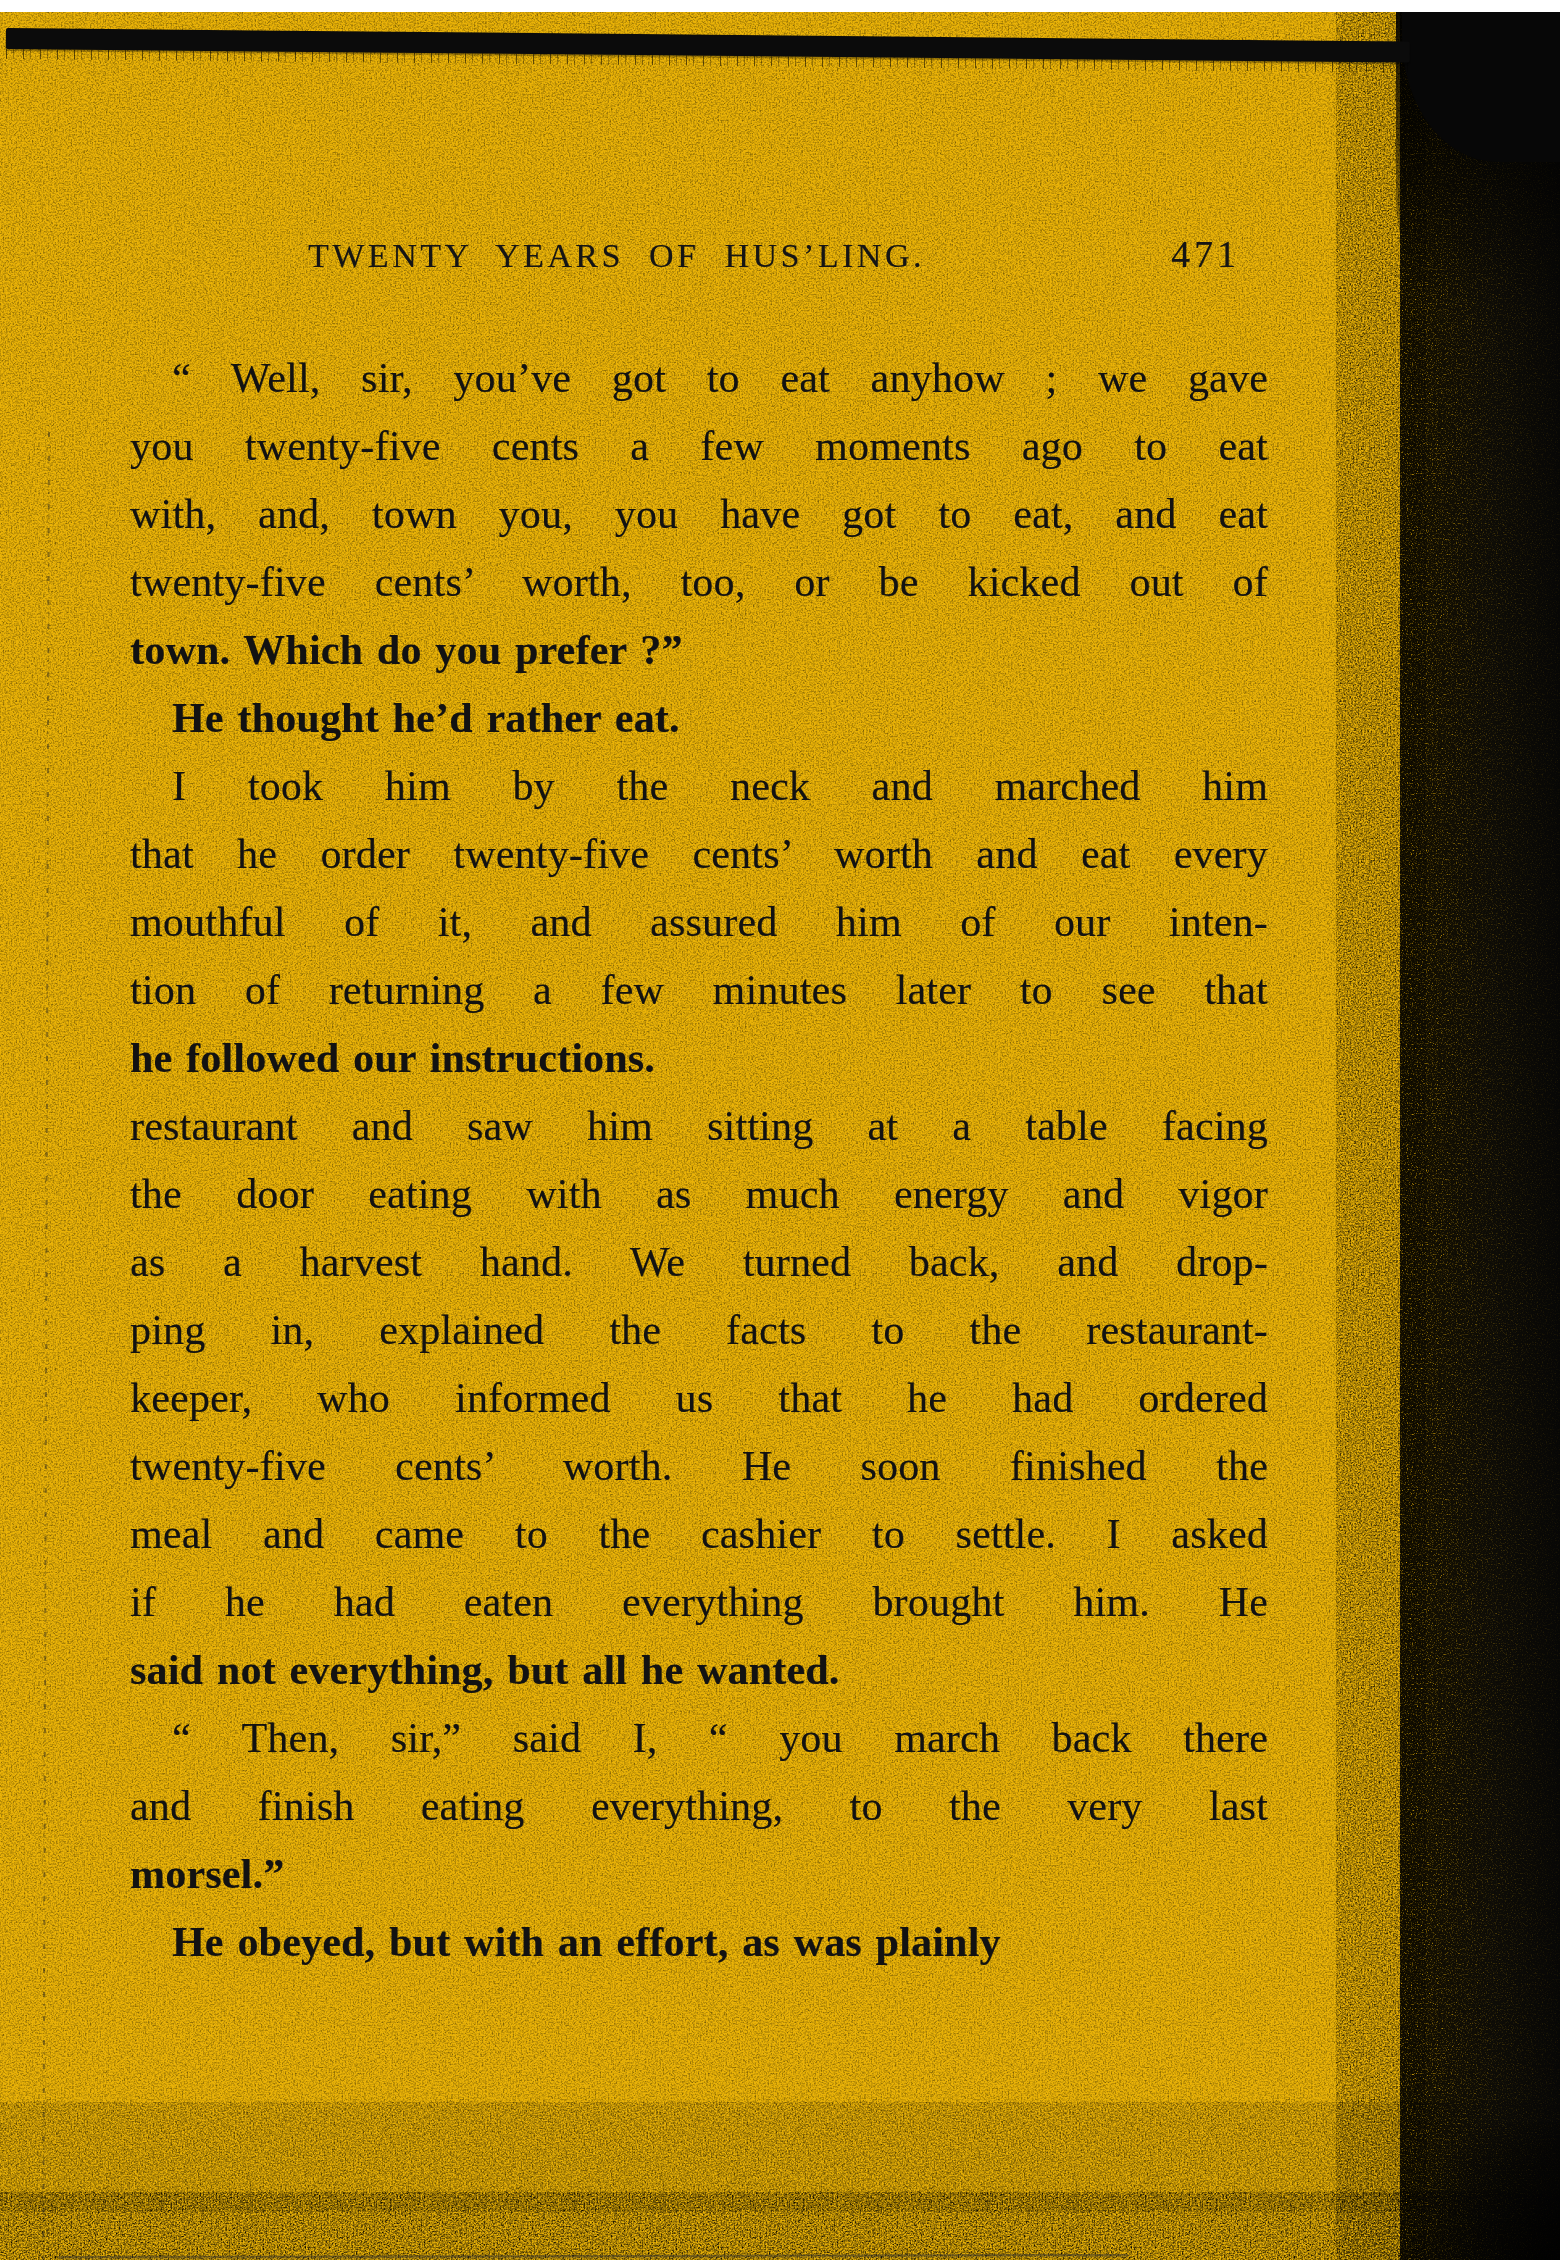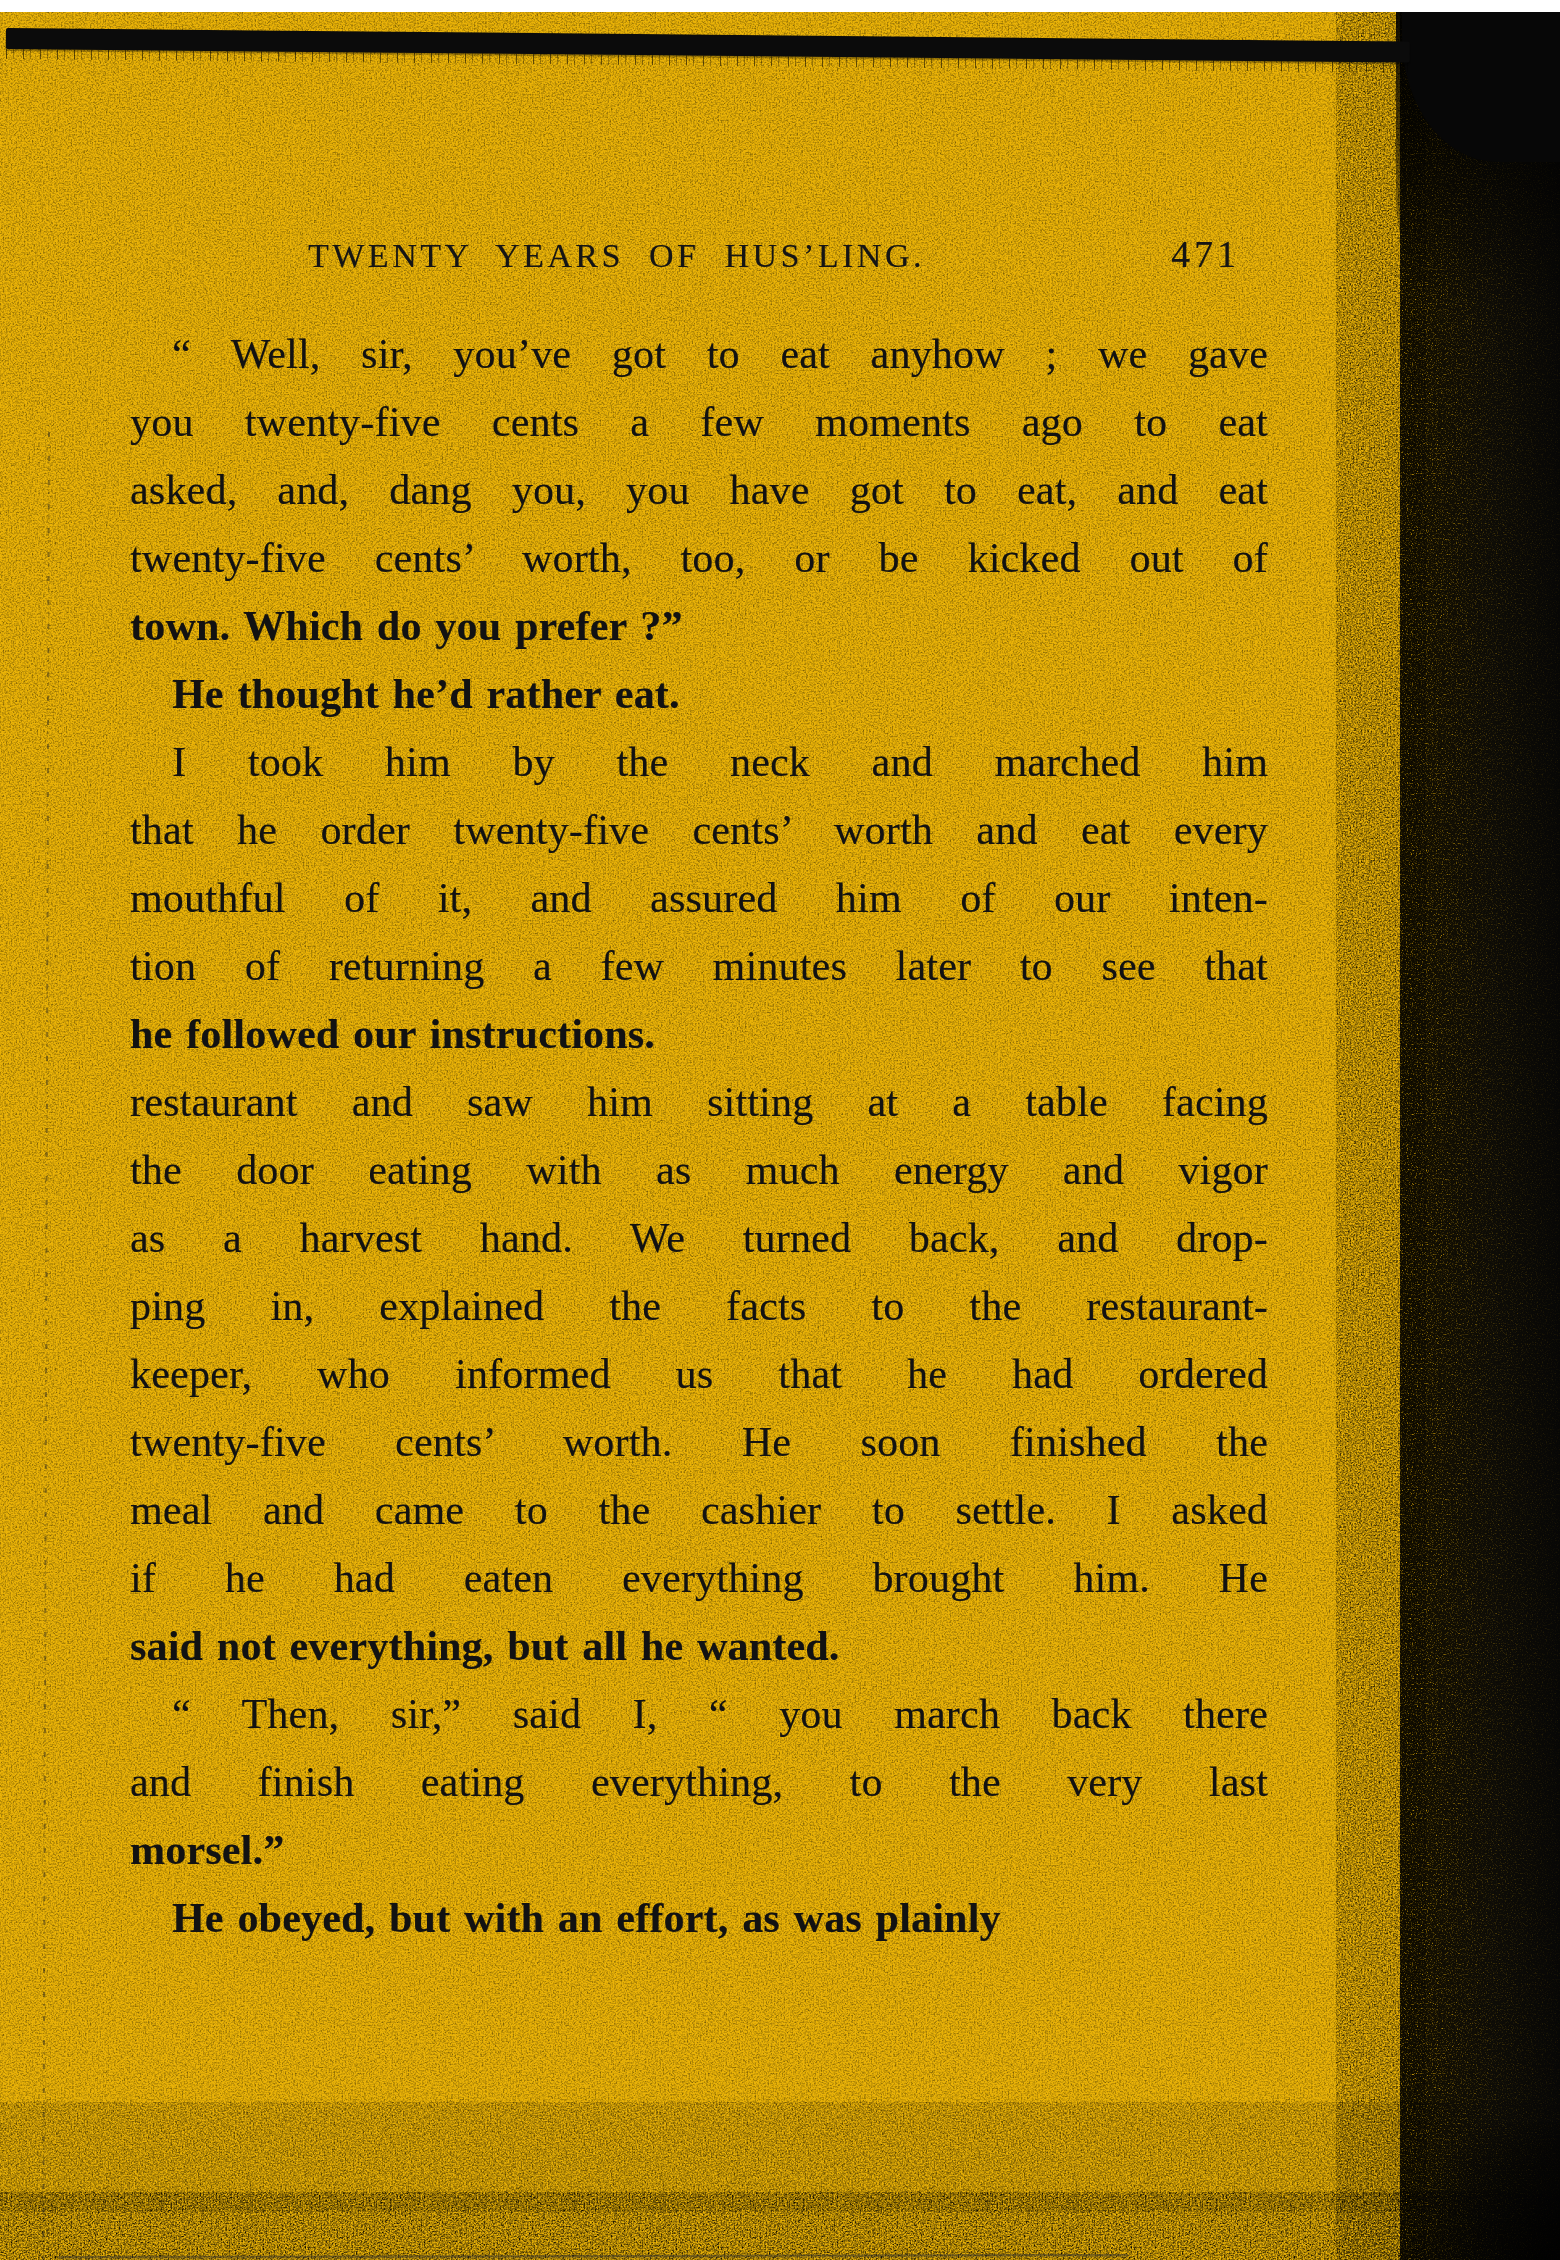--- a/index.html
+++ b/index.html
@@ -25,21 +25,21 @@
     white-space:nowrap;
   }
   .header-page-number{
     position:absolute;right:28px;top:-4px;
     font-size:38px;line-height:48px;letter-spacing:4px;
     color:#151515;
     text-shadow:0.4px 0.4px 0 rgba(0,0,0,.4);
   }
   
   .body-text{
-    position:absolute;left:130px;top:308px;width:1138px;
+    position:absolute;left:130px;top:332px;width:1138px;
   }
   .line{
     height:68px;line-height:68px;
     font-size:42px;
     letter-spacing:0.2px;word-spacing:3px;
     text-align:justify;text-align-last:justify;
     white-space:nowrap;
     color:#121212;
     text-shadow:0.45px 0.45px 0 rgba(0,0,0,.32);
   }
@@ -111,21 +111,21 @@
   </svg>
 
   <div class="running-header">
     <div class="header-title">TWENTY YEARS OF HUS’LING.</div>
     <div class="header-page-number">471</div>
   </div>
 
   <div class="body-text">
     <div class="line first">“ Well, sir, you’ve got to eat anyhow ; we gave</div>
     <div class="line">you twenty-five cents a few moments ago to eat</div>
-    <div class="line">asked, and, dang you, you have got to eat, and eat</div>
+    <div class="line">with, and, town you, you have got to eat, and eat</div>
     <div class="line">twenty-five cents’ worth, too, or be kicked out of</div>
     <div class="line last">town.  Which do you prefer ?”</div>
 
     <div class="line first last">He thought he’d rather eat.</div>
 
     <div class="line first">I took him by the neck and marched him</div>
     <div class="line">that he order twenty-five cents’ worth and eat every</div>
     <div class="line">mouthful of it, and assured him of our inten-</div>
     <div class="line">tion of returning a few minutes later to see that</div>
     <div class="line last">he followed our instructions.</div>

